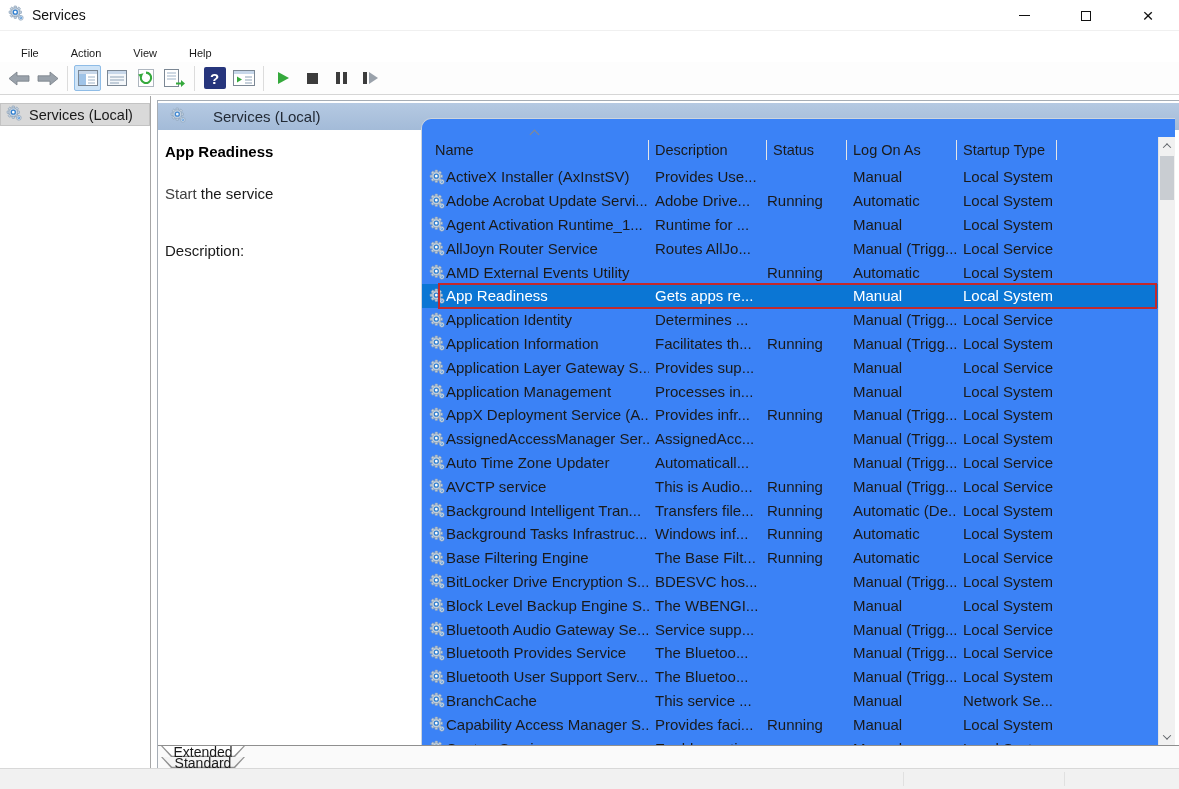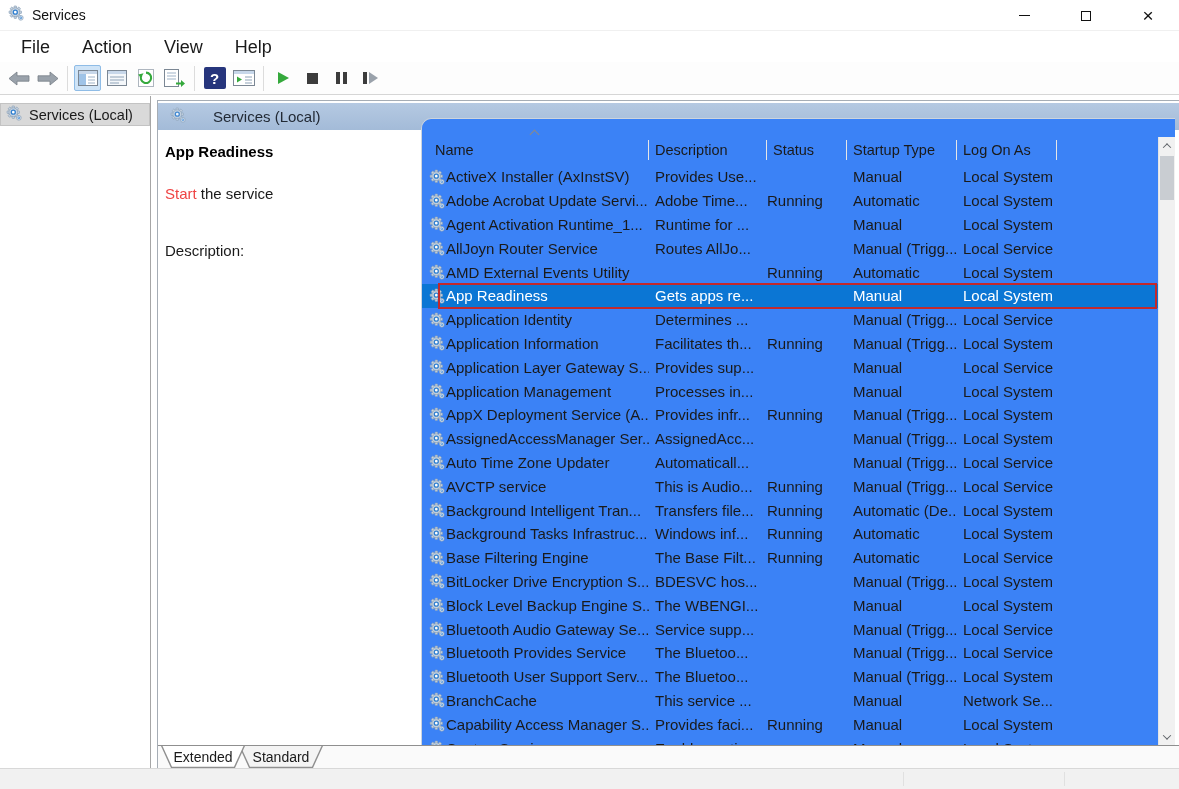--- a/index.html
+++ b/index.html
@@ -13,21 +13,21 @@
   .titlebar .app-ico { margin-left:8px; }
   .titlebar .ttl { margin-left:8px; font-size:14px; color:#111; }
   .wincontrols { position:absolute; right:0; top:0; height:31px; width:186px; display:flex; }
   .winbtn { flex:1; display:flex; align-items:center; justify-content:center; }
   .glyph-min { width:11px; height:1.4px; background:#111; display:block; }
   .glyph-max { width:10px; height:10px; border:1.4px solid #111; display:block; }
   .glyph-close { font-size:19px; line-height:1; color:#111; font-weight:400; }
 
   
   .menubar { position:absolute; top:32px; left:0; right:0; height:30px; display:flex;
-             align-items:center; padding-left:10px; font-size:18px; }
+             align-items:flex-end; padding-left:10px; font-size:11px; }
   .menu-item { padding:3px 11px; margin-right:10px; color:#1a1a1a; }
 
   
   .toolbar { position:absolute; top:62px; left:0; right:0; height:33px; display:flex;
              align-items:center; padding-left:4px; border-bottom:1px solid #d6d6d6; background:#fdfdfd; }
   .tbtn { width:27px; height:26px; display:flex; align-items:center; justify-content:center;
           margin:0 1px; border:1px solid transparent; border-radius:2px; }
   .tbtn.active { background:#cfe4f7; border-color:#8fbce6; }
   .tsep { width:1px; height:25px; background:#dcdcdc; margin:0 5px; }
   .tri-green { width:0; height:0; border-left:11px solid #35a93c; border-top:6.5px solid transparent; border-bottom:6.5px solid transparent; }
@@ -46,21 +46,21 @@
   .rightpanel { position:absolute; left:157px; top:100px; right:0; bottom:21px;
                 border-top:1px solid #a6adb5; border-left:1px solid #a6adb5; background:#fff; }
   .bluebar { position:absolute; top:2px; left:0; right:0; height:27px;
              background:linear-gradient(#b5c9e2,#a3bbd8); display:flex; align-items:center; }
   .bluebar .bb-ico { margin-left:12px; opacity:.85; }
   .bluebar .bb-title { margin-left:27px; font-size:15px; color:#222a35; }
 
   .infopane { position:absolute; left:7px; top:29px; width:256px; font-size:15px; }
   .svc-title { margin-top:13px; font-weight:bold; color:#000; }
   .svc-action { margin-top:25px; }
-  .link { color:#ef4444; }
+  .link { color:#404040; }
   .desc-label { margin-top:40px; }
   .desc-text { margin-top:1px; line-height:18.5px; color:#111; }
 
   .listpane { position:absolute; left:263px; top:17px; right:4px; bottom:23px; background:#3b82f6;
               border-top-left-radius:10px; border-top:1px solid #ccd4de; border-left:1px solid #ccd4de; z-index:2; }
   .listheader { position:relative; height:46px; display:grid;
                 grid-template-columns:227px 118px 80px 110px 100px 1fr; font-size:14.5px; color:#1a1a1a; }
   .hcell { position:relative; display:flex; align-items:flex-end; padding:0 0 7px 6px; white-space:nowrap; }
   .hcell.first { padding-left:13px; }
   .hcell::after { content:''; position:absolute; right:0; bottom:5px; width:1px; height:20px; background:#e6e6e6; }
@@ -81,21 +81,21 @@
   .vscroll { position:absolute; top:18px; right:0; bottom:0; width:17px; background:#f1f1f1; border-left:1px solid #e4e4e4; }
   .sb-btn { height:17px; display:flex; align-items:center; justify-content:center; }
   .sb-btn.down { position:absolute; bottom:0; left:0; right:0; }
   .chev { width:6px; height:6px; border-left:1.4px solid #5f6368; border-top:1.4px solid #5f6368; display:block; }
   .chev.up { transform:rotate(45deg) translate(1px,1px); }
   .chev.down { transform:rotate(225deg) translate(1px,1px); }
   .sb-thumb { position:absolute; top:19px; left:1px; right:1px; height:44px; background:#c9cdd2; }
 
   
   .tabbar { position:absolute; left:0; right:0; bottom:0; height:23px; background:#fafafa;
-            border-top:1px solid #8f8f8f; display:flex; padding-left:3px; }
+            border-top:1px solid #8f8f8f; display:flex; padding-left:3px;flex-direction:column; }
   .tab { position:relative; height:22px; width:84px; margin-right:-6px;
          clip-path:polygon(0 0,100% 0,calc(100% - 10px) 100%,10px 100%); background:#8f8f8f; }
   .tab .inner { position:absolute; inset:0; clip-path:polygon(1.5px 0,calc(100% - 1.5px) 0,calc(100% - 11px) calc(100% - 1.3px),11px calc(100% - 1.3px)); background:#fff; }
   .tab.inactive .inner { background:#f4f4f4; }
   .tab .lbl { position:absolute; inset:0; display:flex; align-items:center; justify-content:center;
               font-size:14px; color:#1a1a1a; }
   .tab.front { z-index:3; }
 
   
   .statusstrip { position:absolute; left:0; right:0; bottom:0; height:21px; background:#f1f1f1; border-top:1px solid #d8d8d8; }
@@ -283,24 +283,24 @@
         <div class="hcell first">
             <span>Name</span>
           </div>
         <div class="hcell">
             <span>Description</span>
           </div>
         <div class="hcell">
             <span>Status</span>
           </div>
         <div class="hcell">
-            <span>Startup Type</span>
+            <span>Log On As</span>
           </div>
         <div class="hcell">
-            <span>Log On As</span>
+            <span>Startup Type</span>
           </div>
         <div class="hcell"></div>
       </div>
       <div class="rows">
   <div class="row">
     <span class="cell c-ico">
   <svg class="gear" width="16" height="16" viewBox="0 0 16 16">
     <g fill="#c6d2df" stroke="#8aa0b8" stroke-width="0.7">
       <rect x="6" y="1" width="2.6" height="12.4" rx="0.6"></rect>
       <rect x="6" y="1" width="2.6" height="12.4" rx="0.6" transform="rotate(45 7.3 7.2)"></rect>
@@ -329,21 +329,21 @@
       <rect x="6" y="1" width="2.6" height="12.4" rx="0.6" transform="rotate(90 7.3 7.2)"></rect>
       <rect x="6" y="1" width="2.6" height="12.4" rx="0.6" transform="rotate(135 7.3 7.2)"></rect>
       <circle cx="7.3" cy="7.2" r="4.4"></circle>
     </g>
     <circle cx="7.3" cy="7.2" r="2" fill="#fff" stroke="#2f7fd0" stroke-width="1.3"></circle>
     <circle cx="12.8" cy="12.8" r="2.4" fill="#dde6ef" stroke="#8aa0b8" stroke-width="0.7"></circle>
     <circle cx="12.8" cy="12.8" r="0.9" fill="#fff" stroke="#2f7fd0" stroke-width="0.8"></circle>
   </svg>
 </span>
     <span class="cell c-name">Adobe Acrobat Update Servi...</span>
-    <span class="cell c-desc">Adobe Time...</span>
+    <span class="cell c-desc">Adobe Drive...</span>
     <span class="cell c-status">Running</span>
     <span class="cell c-startup">Automatic</span>
     <span class="cell c-logon">Local System</span>
   </div>
 
   <div class="row">
     <span class="cell c-ico">
   <svg class="gear" width="16" height="16" viewBox="0 0 16 16">
     <g fill="#c6d2df" stroke="#8aa0b8" stroke-width="0.7">
       <rect x="6" y="1" width="2.6" height="12.4" rx="0.6"></rect>

